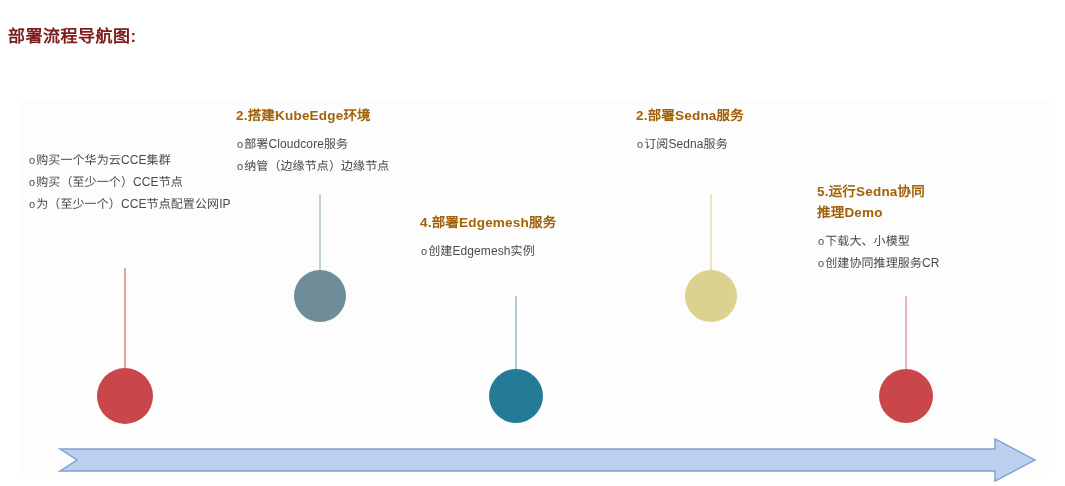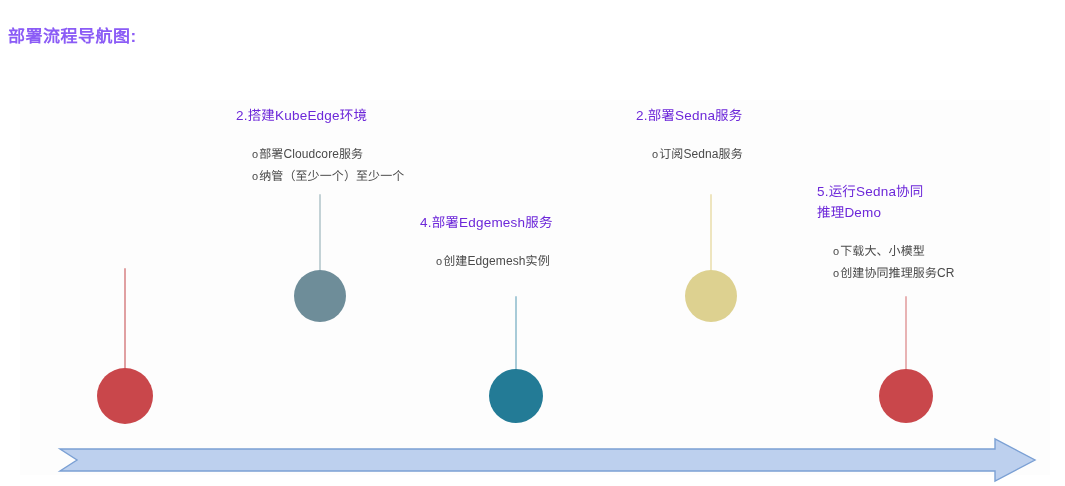--- a/index.html
+++ b/index.html
@@ -18,21 +18,21 @@
     -webkit-font-smoothing: antialiased;
   }
 
   
   .page-title {
     position: absolute;
     left: 8px;
     top: 22px;
     font-size: 17px;
     font-weight: bold;
-    color: #8b5cf6;
+    color: #7f1d1d;
     letter-spacing: 0.5px;
     white-space: nowrap;
   }
 
   
   .diagram {
     position: absolute;
     left: 20px;
     top: 100px;
     width: 1030px;
@@ -40,29 +40,29 @@
     background: #fdfdfd;
   }
 
   
   .step-block {
     position: absolute;
     width: 210px;
   }
   .step-title {
     font-size: 13.5px;
-    font-weight: normal;
-    color: #6d28d9;
+    font-weight: bold;
+    color: #a16207;
     line-height: 1.55;
     margin: 0 0 6px 0;
     white-space: pre-line;
     letter-spacing: 0.2px;
   }
   .step-bullets {
-    margin: 16px;
+    margin: 1px;
     padding: 0;
     list-style: none;
   }
   .step-bullets li {
     font-size: 12px;
     color: #4a4a4a;
     line-height: 1.85;
     white-space: nowrap;
     letter-spacing: 0.1px;
   }
@@ -101,28 +101,33 @@
 </head>
 <body style="background: rgb(255, 255, 255);">
 
 <div class="page-title">部署流程导航图:</div>
 
 <div class="diagram" style="background: rgb(253, 253, 253);">
 
 <div class="connector" style="left: 104px; top: 168px; height: 128px; background: rgb(224, 160, 162);"></div>
     <div class="node-circle" style="width: 56px; height: 56px; left: 77px; top: 268px; background: rgb(201, 71, 75);"></div>
     <div class="step-block" style="left: 8px; top: 48px;">
+      <ul class="step-bullets">
+        <li><span class="bullet-marker">o</span><span>购买一个华为云CCE集群</span></li>
+        <li><span class="bullet-marker">o</span><span>购买（至少一个）CCE节点</span></li>
+        <li class="wrap"><span class="bullet-marker">o</span><span>为（至少一个）CCE节点配置公网IP</span></li>
+      </ul>
     </div>
     <div class="connector" style="left: 299px; top: 94px; height: 102px; background: rgb(195, 210, 214);"></div>
     <div class="node-circle" style="width: 52px; height: 52px; left: 274px; top: 170px; background: rgb(110, 141, 153);"></div>
     <div class="step-block" style="left: 216px; top: 6px;">
       <div class="step-title">2.搭建KubeEdge环境</div>
       <ul class="step-bullets">
         <li><span class="bullet-marker">o</span><span>部署Cloudcore服务</span></li>
-        <li><span class="bullet-marker">o</span><span>纳管（至少一个）至少一个</span></li>
+        <li><span class="bullet-marker">o</span><span>纳管（边缘节点）边缘节点</span></li>
       </ul>
     </div>
     <div class="connector" style="left: 495px; top: 196px; height: 100px; background: rgb(168, 203, 216);"></div>
     <div class="node-circle" style="width: 54px; height: 54px; left: 469px; top: 269px; background: rgb(35, 123, 150);"></div>
     <div class="step-block" style="left: 400px; top: 113px;">
       <div class="step-title">4.部署Edgemesh服务</div>
       <ul class="step-bullets">
         <li><span class="bullet-marker">o</span><span>创建Edgemesh实例</span></li>
       </ul>
     </div>

